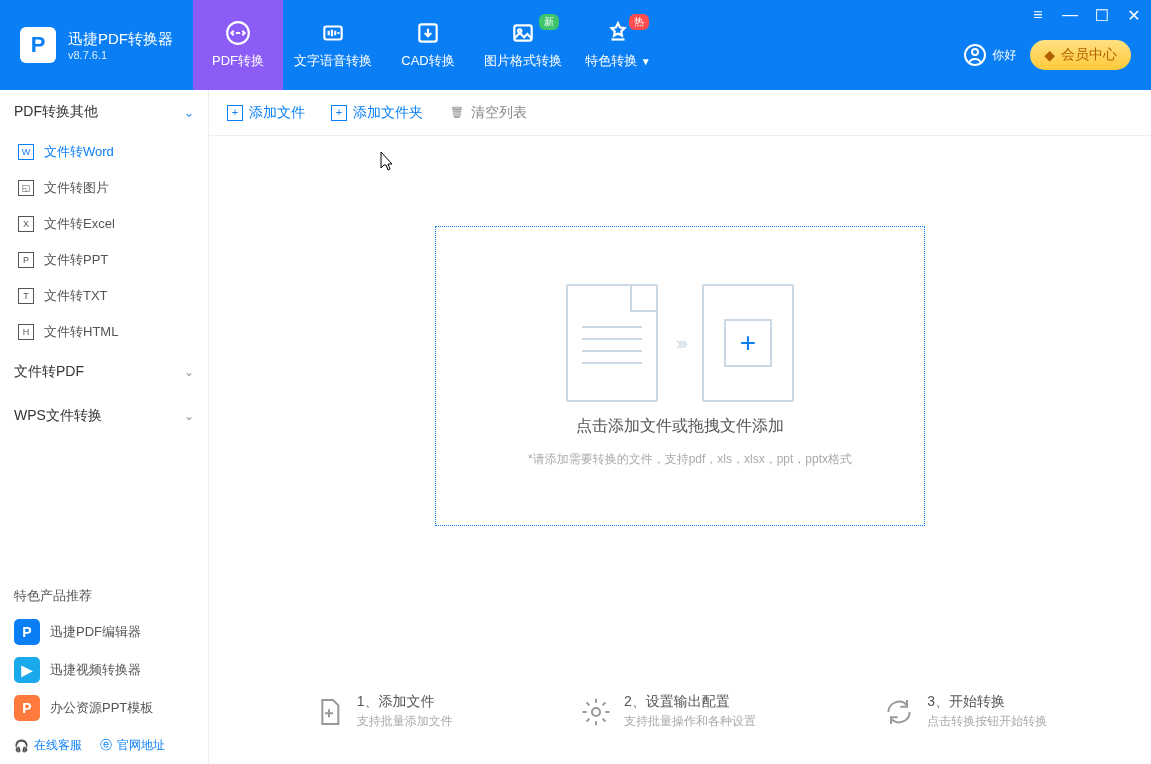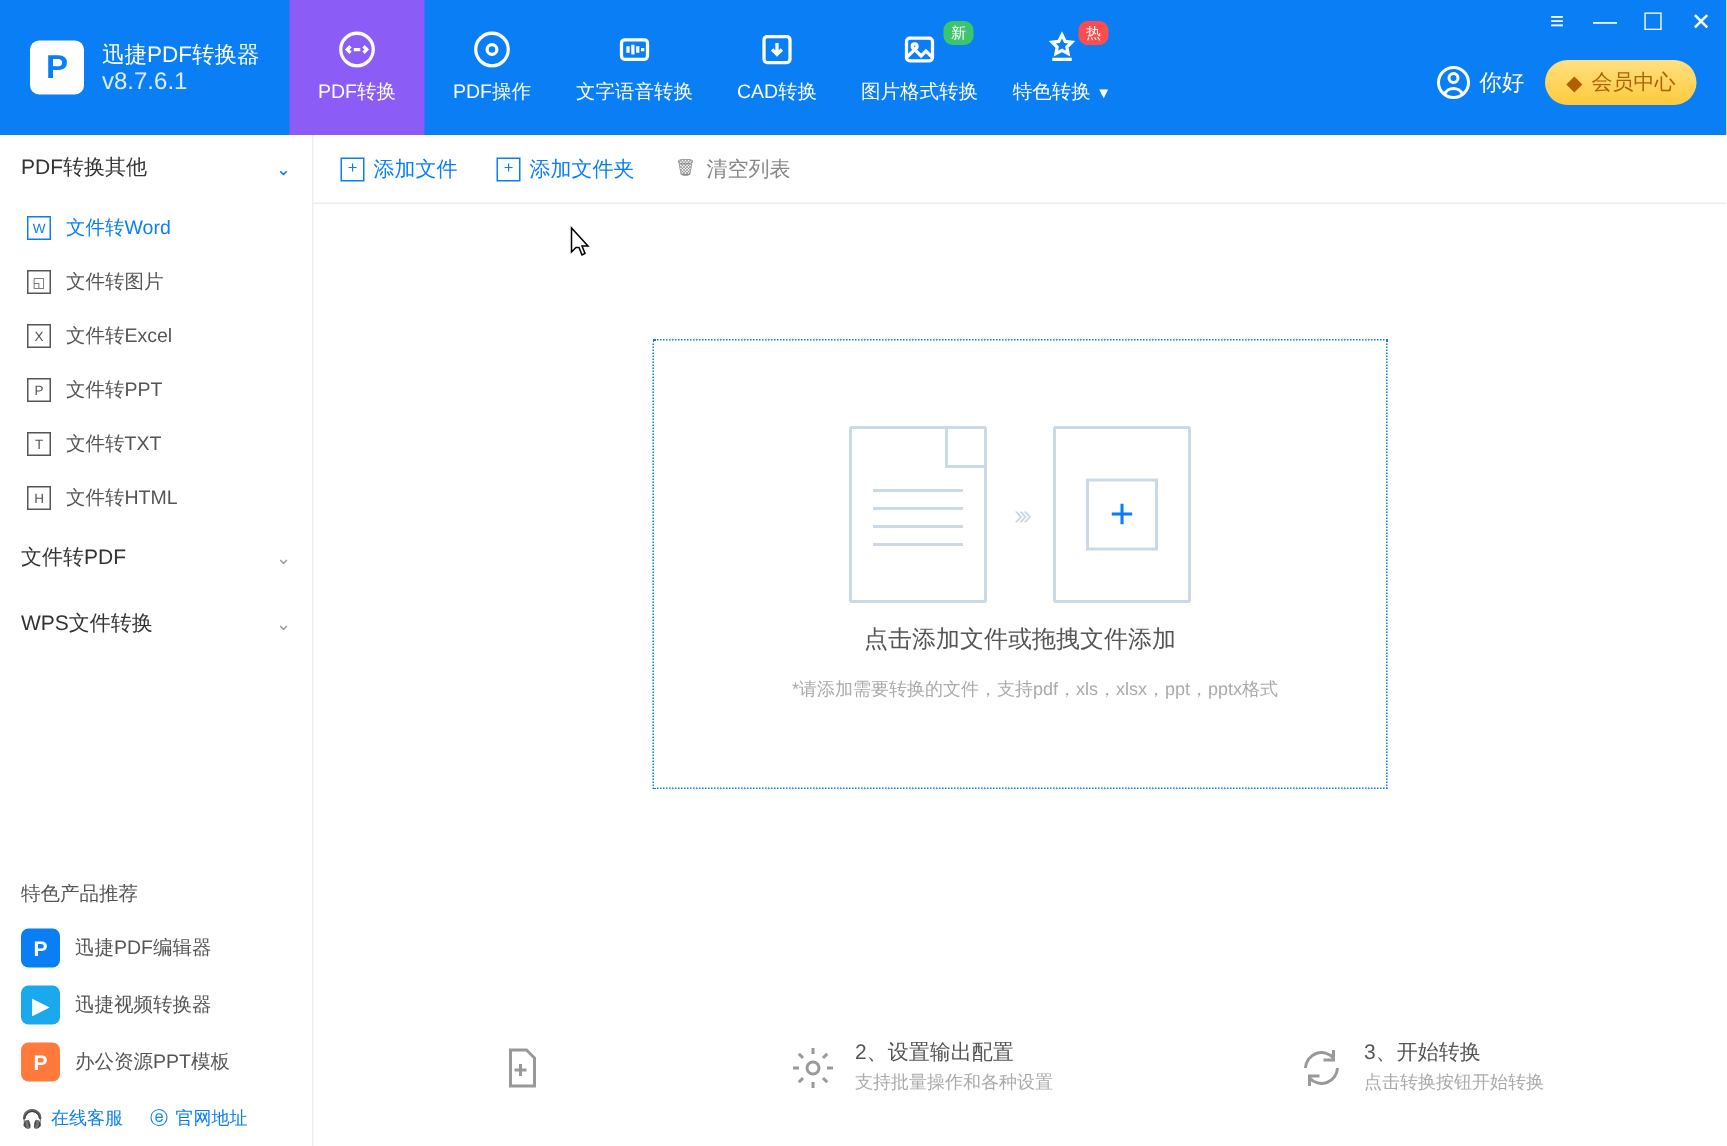--- a/index.html
+++ b/index.html
@@ -3,36 +3,36 @@
 <meta charset="utf-8">
 <style>
 * { margin: 0; padding: 0; box-sizing: border-box; font-family: "Microsoft YaHei", sans-serif; }
 body { width: 1151px; height: 764px; background: #fff; overflow: hidden; position: relative; }
 
 .top-bar { height: 90px; background: #0a7ff5; display: flex; align-items: stretch; color: #fff; position: relative; }
 .logo-area { display: flex; align-items: center; padding: 0 20px; gap: 12px; }
 .logo-icon { width: 36px; height: 36px; background: #fff; border-radius: 6px; display: flex; align-items: center; justify-content: center; color: #0a7ff5; font-weight: bold; font-size: 22px; }
 .logo-text { display: flex; flex-direction: column; }
 .app-name { font-size: 15px; }
-.app-version { font-size: 16px; opacity: 0.85; }
+.app-version { font-size: 11px; opacity: 0.85; }
 
 .nav-tabs { display: flex; height: 100%; }
 .nav-tab { width: 90px; display: flex; flex-direction: column; align-items: center; justify-content: center; gap: 6px; cursor: pointer; font-size: 13px; position: relative; }
 .nav-tab.active { background: #8b5cf6; }
 .nav-tab.wide { width: 100px; }
 .nav-tab .icon { font-size: 22px; }
 .badge { position: absolute; top: 14px; right: 14px; font-size: 10px; padding: 1px 5px; border-radius: 6px; }
 .badge.green { background: #3ec46d; }
 .badge.red { background: #ff4d4f; }
 
 .window-controls { position: absolute; right: 8px; top: 6px; display: flex; gap: 14px; }
 .win-btn { width: 18px; height: 18px; cursor: pointer; display: flex; align-items: center; justify-content: center; font-size: 16px; }
 
 .user-area { position: absolute; right: 20px; top: 40px; display: flex; align-items: center; gap: 14px; }
-.user-greeting { display: flex; align-items: center; gap: 5px; font-size: 15px; }
+.user-greeting { display: flex; align-items: center; gap: 5px; font-size: 12px; }
 .member-btn { background: linear-gradient(180deg, #ffe082, #ffca3a); color: #b06000; padding: 6px 14px; border-radius: 18px; font-size: 14px; display: flex; align-items: center; gap: 6px; cursor: pointer; }
 
 .body-area { display: flex; height: calc(100% - 90px); }
 
 .sidebar { width: 209px; border-right: 1px solid #eee; display: flex; flex-direction: column; }
 .cat-header { height: 44px; display: flex; align-items: center; justify-content: space-between; padding: 0 14px; font-size: 14px; color: #333; cursor: pointer; }
 .cat-header .chev { color: #0a7ff5; font-size: 12px; transform: rotate(180deg); }
 .cat-header.collapsed .chev { transform: rotate(0deg); color: #999; }
 .sub-item { height: 36px; display: flex; align-items: center; gap: 10px; padding: 0 18px; font-size: 13px; color: #555; cursor: pointer; }
 .sub-item.active { color: #0a7ff5; }
@@ -95,29 +95,20 @@
 
   <div class="nav-tabs">
     <div class="nav-tab active">
       <span class="icon">
         <svg width="26" height="26" viewBox="0 0 24 24" fill="none" stroke="#fff" stroke-width="2">
             <circle cx="12" cy="12" r="10"></circle>
             <path d="M8 10l-2 2 2 2M16 10l2 2-2 2M10 12h4"></path>
           </svg>
       </span>
       <span>PDF转换</span>
-    </div>
-    <div class="nav-tab">
-      <span class="icon">
-        <svg width="26" height="26" viewBox="0 0 24 24" fill="none" stroke="#fff" stroke-width="2">
-            <circle cx="12" cy="12" r="10"></circle>
-            <circle cx="12" cy="12" r="3"></circle>
-          </svg>
-      </span>
-      <span>PDF操作</span>
     </div>
     <div class="nav-tab wide">
       <span class="icon">
         <svg width="26" height="26" viewBox="0 0 24 24" fill="none" stroke="#fff" stroke-width="2">
             <rect x="4" y="6" width="16" height="12" rx="2"></rect>
             <path d="M8 10v4M11 9v6M14 10v4M17 11v2"></path>
           </svg>
       </span>
       <span>文字语音转换</span>
     </div>
@@ -279,20 +270,24 @@
         <div class="dz-title">点击添加文件或拖拽文件添加</div>
         <div class="dz-sub">*请添加需要转换的文件，支持pdf，xls，xlsx，ppt，pptx格式</div>
       </div>
 
       <div class="steps">
         <div class="step">
           <svg class="step-icon" viewBox="0 0 24 24" fill="none" stroke="#999" stroke-width="1.5">
               <path d="M7 3h8l4 4v14H7z"></path>
               <path d="M12 10v6M9 13h6"></path>
             </svg>
+          <div class="step-text">
+              <div class="step-title">1、添加文件</div>
+              <div class="step-sub">支持批量添加文件</div>
+            </div>
         </div>
         <div class="step">
           <svg class="step-icon" viewBox="0 0 24 24" fill="none" stroke="#999" stroke-width="1.5">
               <circle cx="12" cy="12" r="3"></circle>
               <path d="M12 2v3M12 19v3M4.9 4.9l2.1 2.1M17 17l2.1 2.1M2 12h3M19 12h3M4.9 19.1L7 17M17 7l2.1-2.1"></path>
             </svg>
           <div class="step-text">
               <div class="step-title">2、设置输出配置</div>
               <div class="step-sub">支持批量操作和各种设置</div>
             </div>

